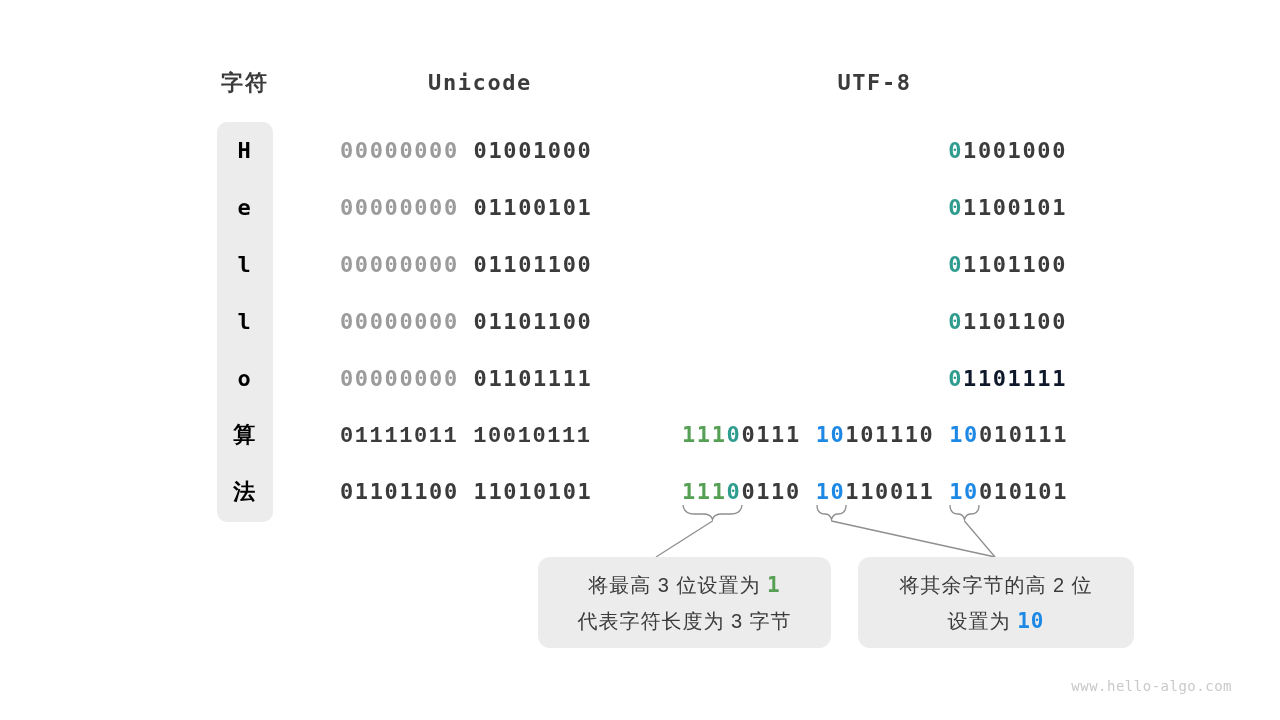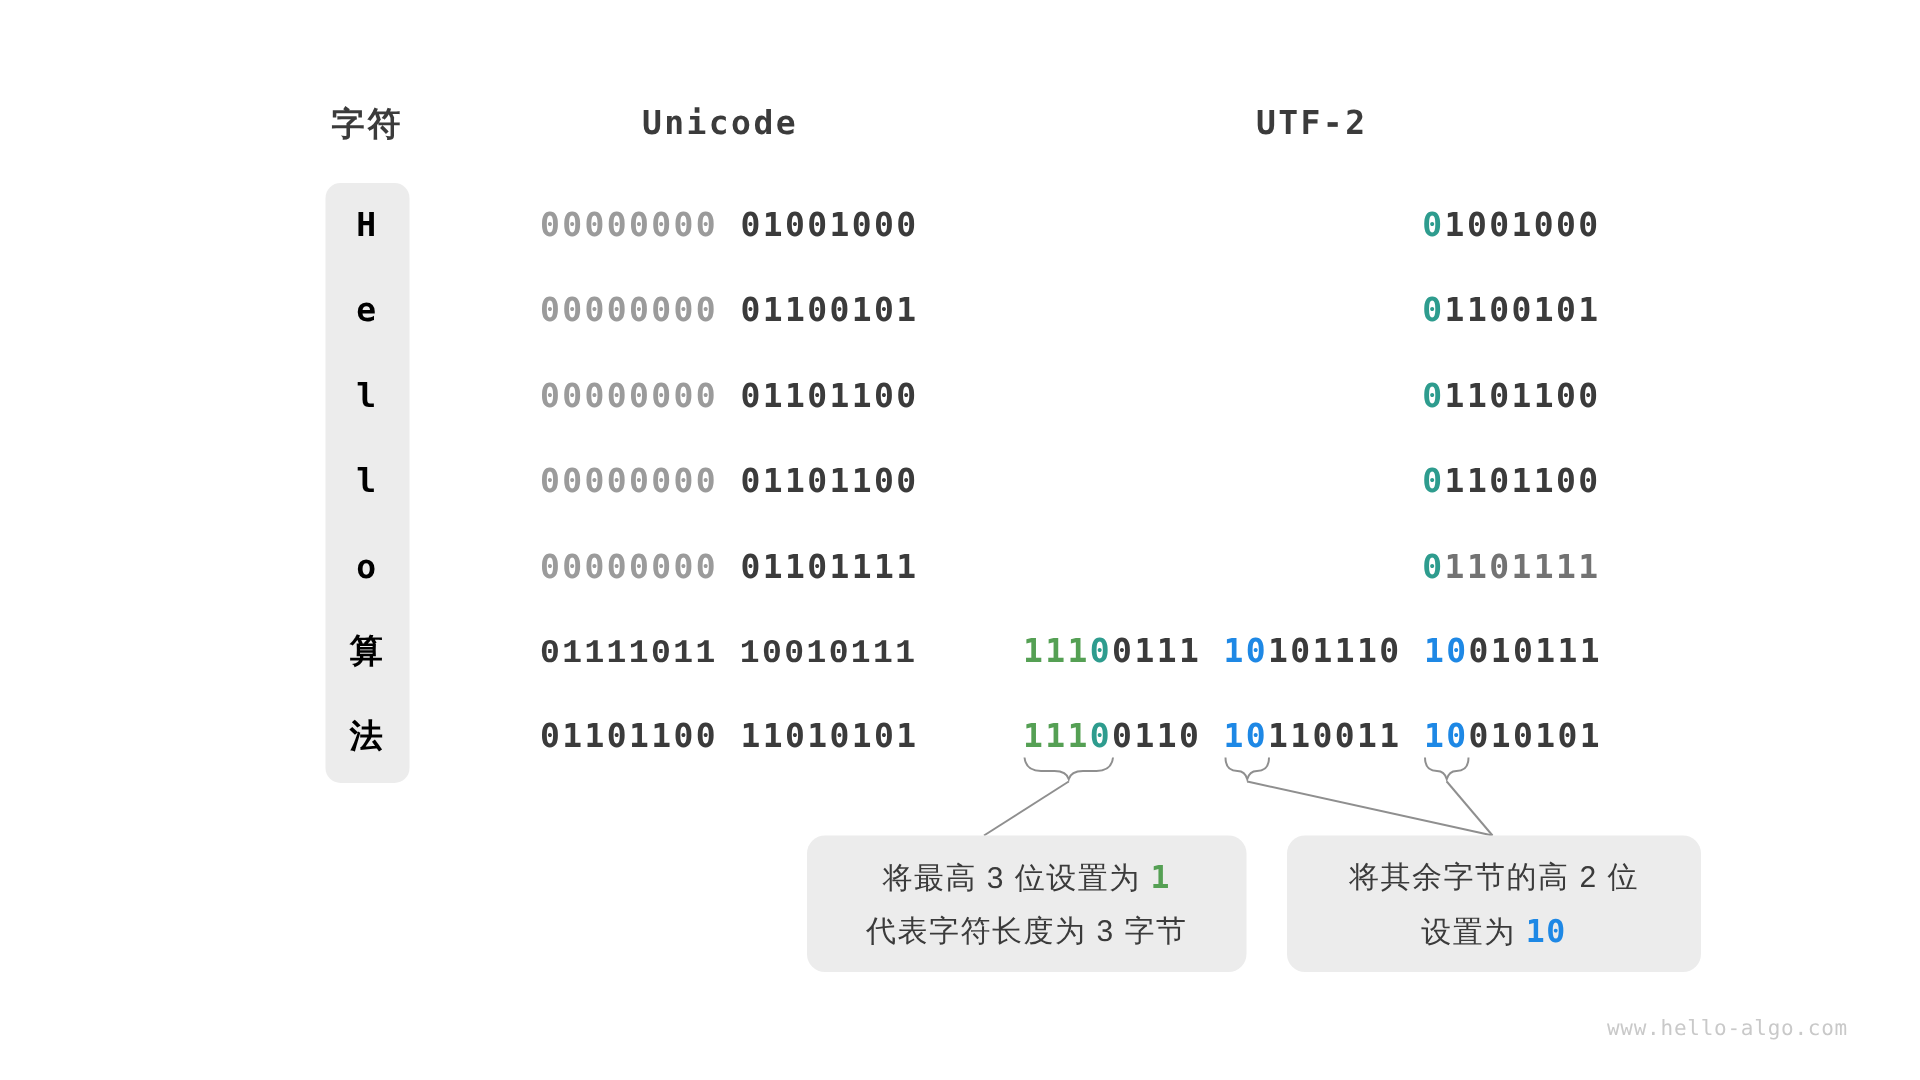--- a/index.html
+++ b/index.html
@@ -9,60 +9,60 @@
        color:#3b3b3b;text-align:center;letter-spacing:1.6px;}
   #hdr-char{left:217px;top:70px;width:56px;font-family:"Liberation Sans",sans-serif;letter-spacing:2px;}
   #hdr-unicode{left:352px;top:70px;width:256px;}
   #hdr-utf8{left:682px;top:70px;width:385px;}
   .char-col-bg{position:absolute;left:217px;top:122px;width:56px;height:400px;
                background:#ececec;border-radius:10px;}
   .cell{position:absolute;height:28px;line-height:28px;font-weight:bold;font-size:22px;
         letter-spacing:1.6px;white-space:pre;}
   .cell-char{left:217px;width:56px;text-align:center;
              font-family:"DejaVu Sans Mono","Liberation Sans",monospace;}
-  .cell-unicode{left:360px;}
+  .cell-unicode{left:340px;}
   .cell-utf8{left:682px;width:385px;text-align:right;}
   #annot{position:absolute;left:0;top:0;width:1280px;height:720px;pointer-events:none;}
   .callout{position:absolute;top:557px;height:91px;background:#ececec;border-radius:12px;
            font-family:"Liberation Sans",sans-serif;font-size:20px;color:#3b3b3b;
            text-align:center;padding-top:10px;box-sizing:border-box;}
   #callout-0{left:538px;width:293px;}
   #callout-1{left:858px;width:276px;}
   .callout-line{height:36px;line-height:36px;letter-spacing:1px;white-space:pre;}
   .callout-line .hl{font-family:"DejaVu Sans Mono",monospace;font-weight:bold;font-size:21px;}
   .watermark{position:absolute;right:48px;top:678px;font-size:14px;color:#c9c9c9;
              letter-spacing:0.5px;font-family:"DejaVu Sans Mono",monospace;}
 </style>
 </head>
 <body>
 
 <div class="canvas">
 
   <div class="hdr" id="hdr-char">字符</div>
   <div class="hdr" id="hdr-unicode">Unicode</div>
-  <div class="hdr" id="hdr-utf8">UTF-2</div>
+  <div class="hdr" id="hdr-utf8">UTF-8</div>
 
   <div class="char-col-bg"></div>
 
   <div id="rows">
       <div class="cell cell-char" style="top: 137.3px;">H</div>
       <div class="cell cell-unicode" style="top: 137.3px;"><span style="color: rgb(155, 155, 155);">00000000 </span><span style="color: rgb(59, 59, 59);">01001000</span></div>
       <div class="cell cell-utf8" style="top: 137.3px;"><span style="color: rgb(46, 156, 142);">0</span><span style="color: rgb(59, 59, 59);">1001000</span></div>
       <div class="cell cell-char" style="top: 194.13px;">e</div>
       <div class="cell cell-unicode" style="top: 194.13px;"><span style="color: rgb(155, 155, 155);">00000000 </span><span style="color: rgb(59, 59, 59);">01100101</span></div>
       <div class="cell cell-utf8" style="top: 194.13px;"><span style="color: rgb(46, 156, 142);">0</span><span style="color: rgb(59, 59, 59); text-align: center;">1100101</span></div>
       <div class="cell cell-char" style="top: 250.96px;">l</div>
       <div class="cell cell-unicode" style="top: 250.96px;"><span style="color: rgb(155, 155, 155);">00000000 </span><span style="color: rgb(59, 59, 59);">01101100</span></div>
       <div class="cell cell-utf8" style="top: 250.96px;"><span style="color: rgb(46, 156, 142);">0</span><span style="color: rgb(59, 59, 59);">1101100</span></div>
       <div class="cell cell-char" style="top: 307.79px;">l</div>
       <div class="cell cell-unicode" style="top: 307.79px;"><span style="color: rgb(155, 155, 155);">00000000 </span><span style="color: rgb(59, 59, 59);">01101100</span></div>
       <div class="cell cell-utf8" style="top: 307.79px;"><span style="color: rgb(46, 156, 142);">0</span><span style="color: rgb(59, 59, 59);">1101100</span></div>
       <div class="cell cell-char" style="top: 364.62px;">o</div>
       <div class="cell cell-unicode" style="top: 364.62px;"><span style="color: rgb(155, 155, 155);">00000000 </span><span style="color: rgb(59, 59, 59);">01101111</span></div>
-      <div class="cell cell-utf8" style="top: 364.62px;"><span style="color: rgb(46, 156, 142);">0</span><span style="color: #737373;">1101111</span></div>
+      <div class="cell cell-utf8" style="top: 364.62px;"><span style="color: rgb(46, 156, 142);">0</span><span style="color: #0f172a;">1101111</span></div>
       <div class="cell cell-char" style="top: 421.45px;">算</div>
       <div class="cell cell-unicode" style="top: 421.45px;"><span style="color: rgb(59, 59, 59); font-family: Liberation Mono, monospace;">01111011 10010111</span></div>
       <div class="cell cell-utf8" style="top: 421.45px;"><span style="color: rgb(85, 160, 84);">111</span><span style="color: rgb(46, 156, 142);">0</span><span style="color: rgb(59, 59, 59);">0111 </span><span style="color: rgb(30, 136, 229);">10</span><span style="color: rgb(59, 59, 59);">101110 </span><span style="color: rgb(30, 136, 229);">10</span><span style="color: rgb(59, 59, 59);">010111</span></div>
       <div class="cell cell-char" style="top: 478.28px;">法</div>
       <div class="cell cell-unicode" style="top: 478.28px;"><span style="color: rgb(59, 59, 59);">01101100 11010101</span></div>
       <div class="cell cell-utf8" style="top: 478.28px;"><span style="color: rgb(85, 160, 84);">111</span><span style="color: rgb(46, 156, 142);">0</span><span style="color: rgb(59, 59, 59);">0110 </span><span style="color: rgb(30, 136, 229);">10</span><span style="color: rgb(59, 59, 59);">110011 </span><span style="color: rgb(30, 136, 229);">10</span><span style="color: rgb(59, 59, 59);">010101</span></div>
     </div>
 
   <svg id="annot" viewBox="0 0 1280 720" fill="none" stroke="#8f8f8f" stroke-width="1.3">
     <path d="M683,505 Q684,514 694,514 L703,514 Q711,514 712.5,519.5 Q714,514 722,514 L731,514 Q741,514 742,505"></path>

